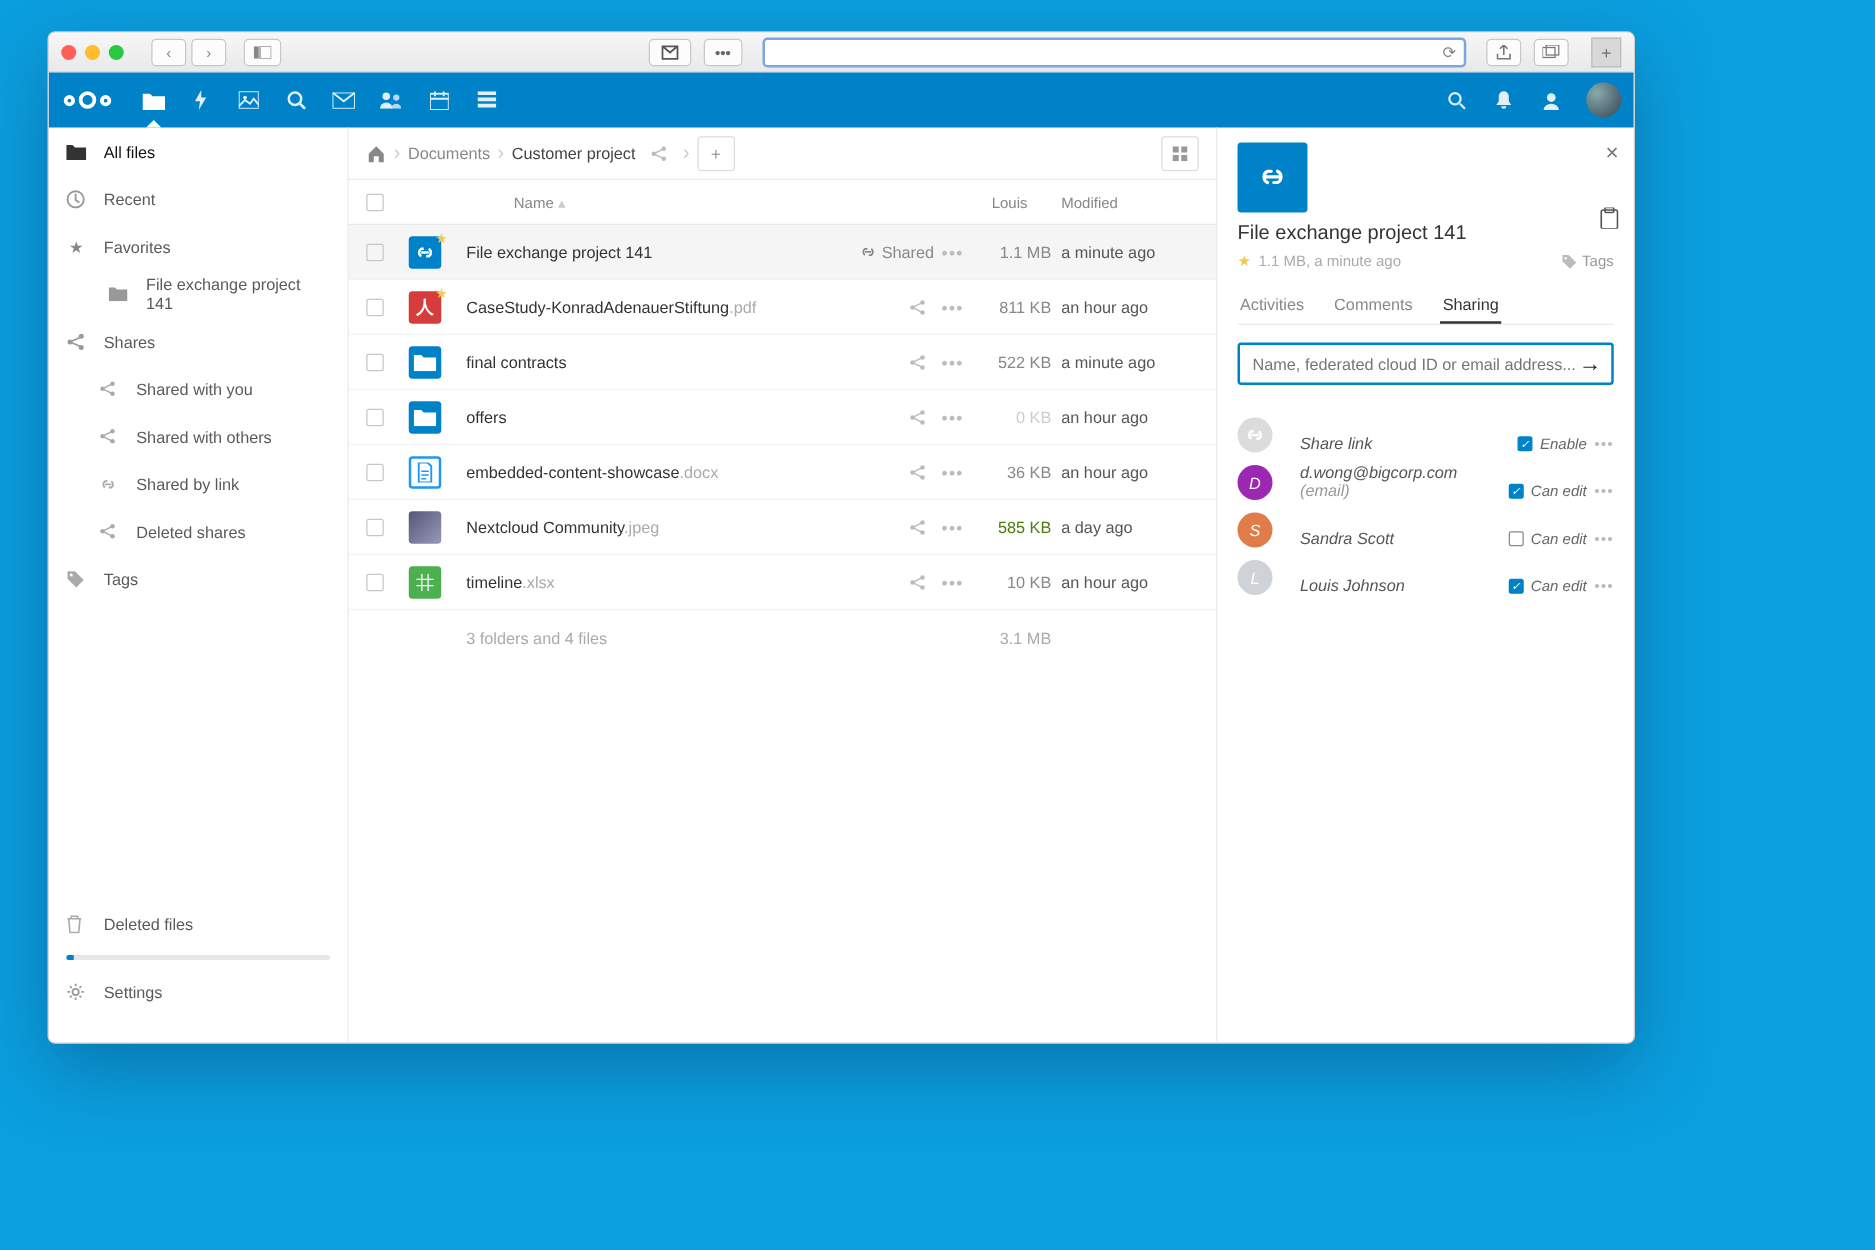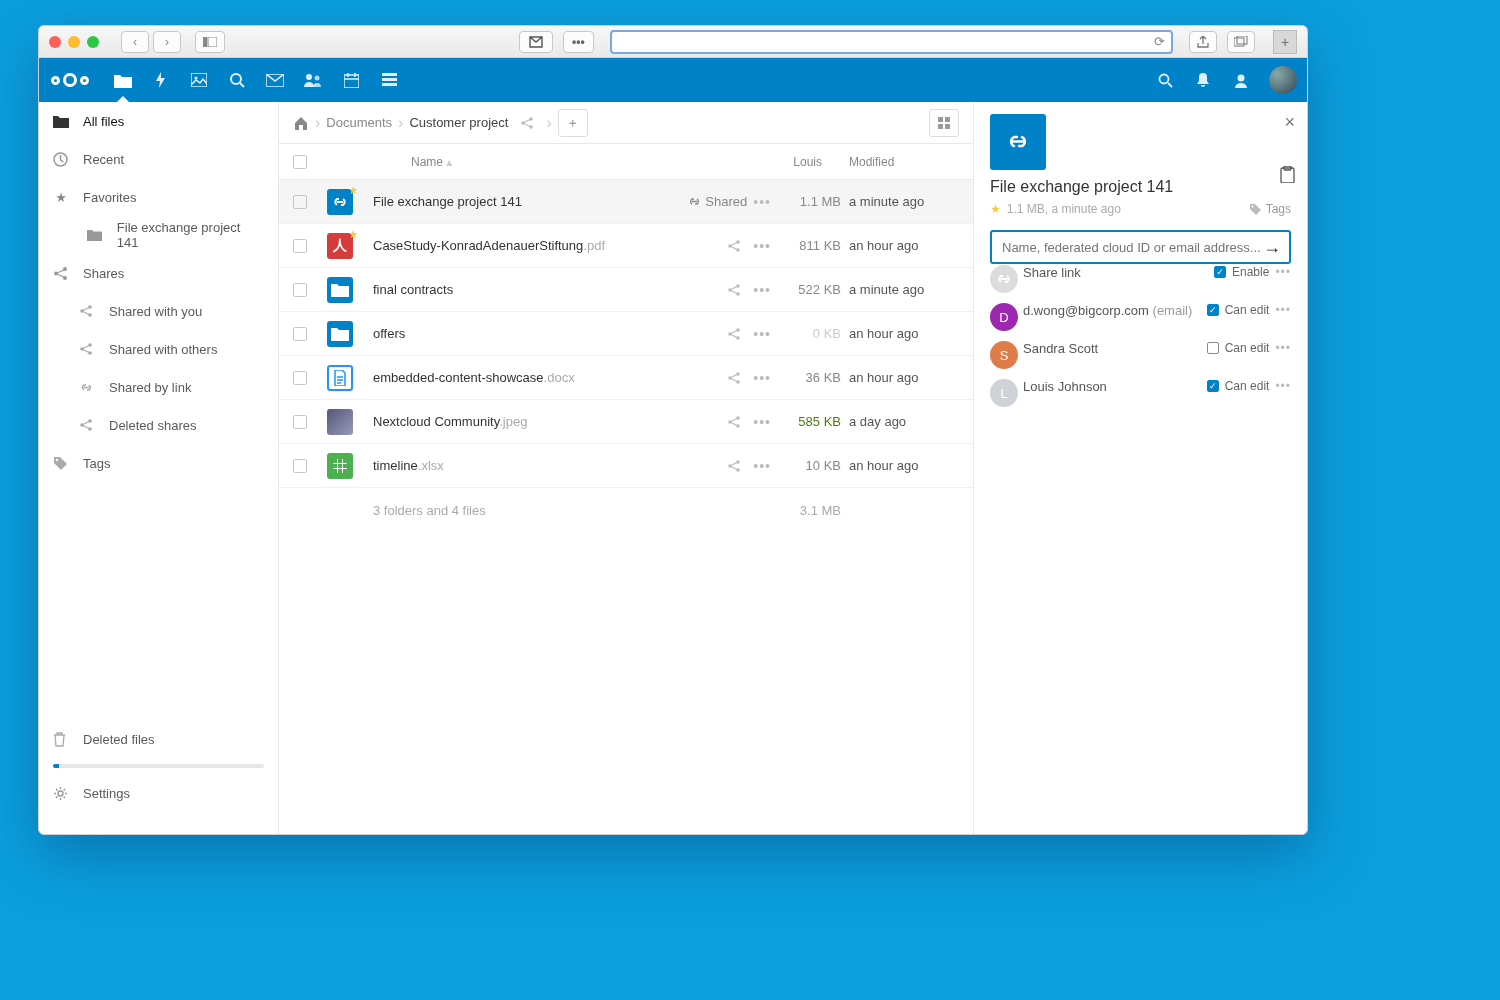--- a/index.html
+++ b/index.html
@@ -93,24 +93,24 @@
 .details .close{position:absolute;top:10px;right:12px;color:#777;font-size:18px;}
 .dthumb{width:56px;height:56px;background:var(--nc-blue);border-radius:3px;display:flex;align-items:center;justify-content:center;color:#fff;font-size:26px;margin-bottom:8px;}
 .dtitle{font-size:16px;color:#333;margin-bottom:6px;}
 .dmeta{color:#aaa;font-size:12px;display:flex;align-items:center;gap:6px;margin-bottom:14px;}
 .dmeta .fav{color:#f7c948;}
 .dmeta .taglbl{margin-left:auto;color:#999;display:flex;align-items:center;gap:4px;}
 .clip{position:absolute;top:64px;right:12px;color:#666;font-size:16px;}
 .tabs{display:flex;gap:20px;border-bottom:1px solid var(--border);margin-bottom:14px;}
 .tab{padding:6px 2px;color:#888;}
 .tab.active{color:#333;border-bottom:2px solid #333;}
-.searchline{display:flex;border:2px solid var(--nc-blue);border-radius:3px;height:34px;align-items:center;padding:0 8px;margin-bottom:1px;}
+.searchline{display:flex;border:2px solid var(--nc-blue);border-radius:3px;height:34px;align-items:center;padding:0 8px;margin-bottom:16px;}
 .searchline input{flex:1;border:0;outline:0;font-size:13px;color:#333;}
 .searchline .go{font-size:18px;color:#222;}
-.sharer{display:flex;align-items:flex-start;gap:5px;height:38px;}
+.sharer{display:flex;align-items:flex-end;gap:22px;height:38px;font-style:italic;}
 .sharer .av{width:28px;height:28px;border-radius:50%;display:flex;align-items:center;justify-content:center;color:#fff;font-size:13px;}
 .sharer .name{flex:1;color:#555;font-size:13px;}
 .sharer .suffix{color:#999;}
 .sharer .ctrls{display:flex;align-items:center;gap:6px;color:#666;font-size:12px;}
 .chk{width:12px;height:12px;border:1px solid #888;display:inline-flex;align-items:center;justify-content:center;border-radius:2px;}
 .chk.on{background:var(--nc-blue);border-color:var(--nc-blue);color:#fff;font-size:9px;}
 .more3{color:#bbb;letter-spacing:1px;}
 
 
 svg{display:block}
@@ -607,20 +607,25 @@
         <span class="fav">★</span>
         <span>1.1 MB, a minute ago</span>
         <span class="taglbl">
           <svg width="13" height="13">
               <path d="M1,1 h5 l6,6 -5,5 -6,-6 z" fill="#bbb"></path>
               <circle cx="3.5" cy="3.5" r="1" fill="#fff"></circle>
             </svg>
           <span>Tags</span>
         </span>
       </div>
+      <div class="tabs">
+        <div class="tab">Activities</div>
+        <div class="tab">Comments</div>
+        <div class="tab active">Sharing</div>
+      </div>
       <div class="searchline">
         <input placeholder="Name, federated cloud ID or email address..." style="">
         <span class="go">→</span>
       </div>
       <div class="sharer">
         <span class="av" style="background:#dcdcdc">
           <svg width="16" height="16">
               <path d="M5,11 a3.5,3.5 0 0 1 0,-6 l2,0 M11,5 a3.5,3.5 0 0 1 0,6 l-2,0 M5,8 h6" fill="none" stroke="#fff" stroke-width="2"></path>
             </svg>
         </span>

